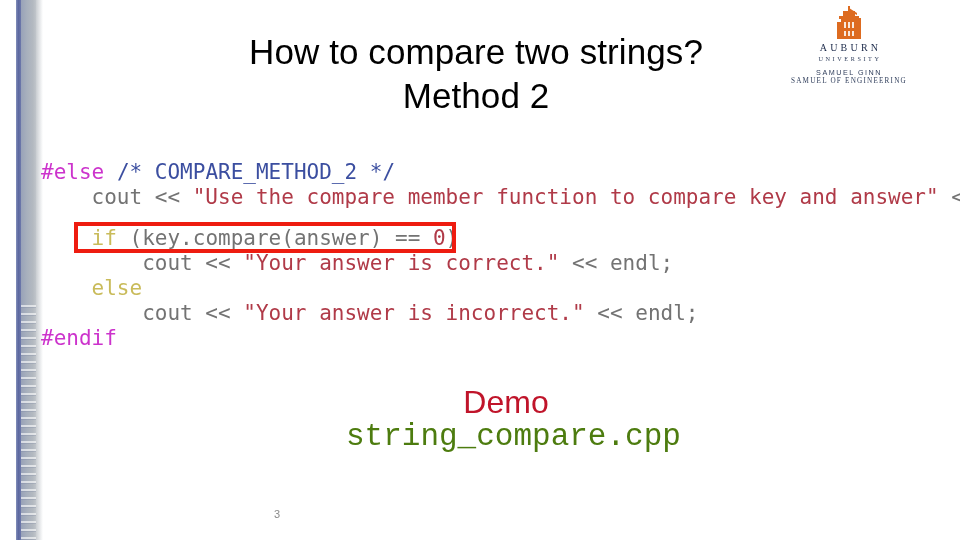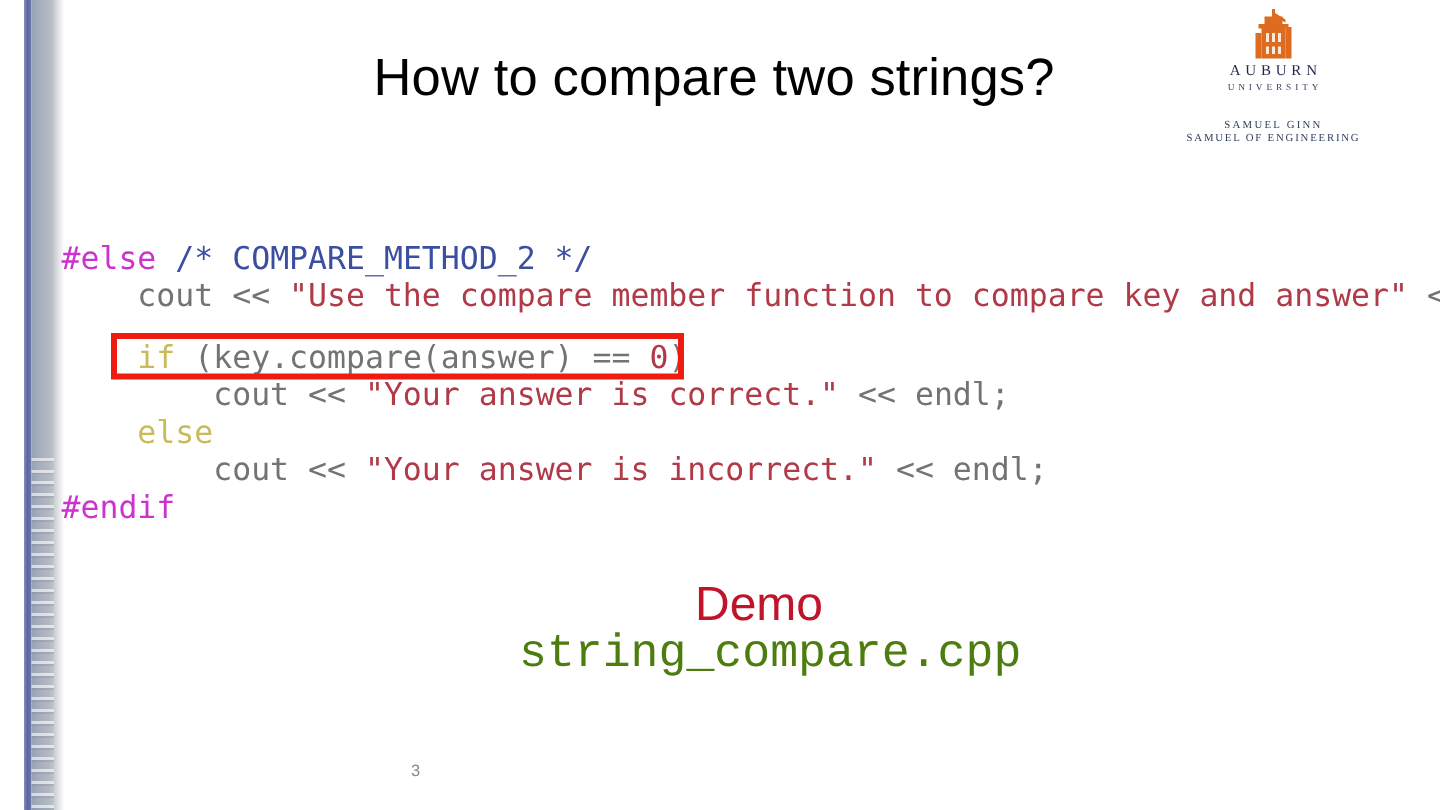--- a/index.html
+++ b/index.html
@@ -110,25 +110,25 @@
   }
   .logo .sub {
     font-family: "Liberation Serif", serif;
     font-size: 6.2px;
     letter-spacing: 2.6px;
     color: #33415e;
     margin-top: 3px;
     margin-left: 2px;
   }
   .logo .college1 {
-    font-family: Liberation Serif, serif;
+    font-family: Liberation Sans, sans-serif;
     font-size: 7.2px;
     letter-spacing: 1.5px;
     color: #33415e;
-    margin-top: 18px;
+    margin-top: 7px;
   }
   .logo .college2 {
     font-family: "Liberation Serif", serif;
     font-size: 7.2px;
     letter-spacing: 1.2px;
     color: #33415e;
     margin-top: 2px;
   }
 
   
@@ -203,20 +203,21 @@
 
   <div class="side-deco">
     <div class="edge-stripe"></div>
     <div class="grad-band"></div>
     <div class="stripes"></div>
     <div class="fade-right"></div>
   </div>
 
   <div class="title-block">
     <div class="title-line">How to compare two strings?</div>
+    <div class="title-line">Method 2</div>
   </div>
 
   <div class="logo">
     <div class="mark">
       <svg width="44" height="34" viewBox="0 0 44 34" xmlns="http://www.w3.org/2000/svg">
         <g fill="#dd6b20">
           <rect x="14" y="12" width="16" height="21"></rect>
           <rect x="12" y="10" width="20" height="3"></rect>
           <rect x="16" y="5" width="12" height="6"></rect>
           <rect x="21" y="0" width="2" height="6"></rect>

